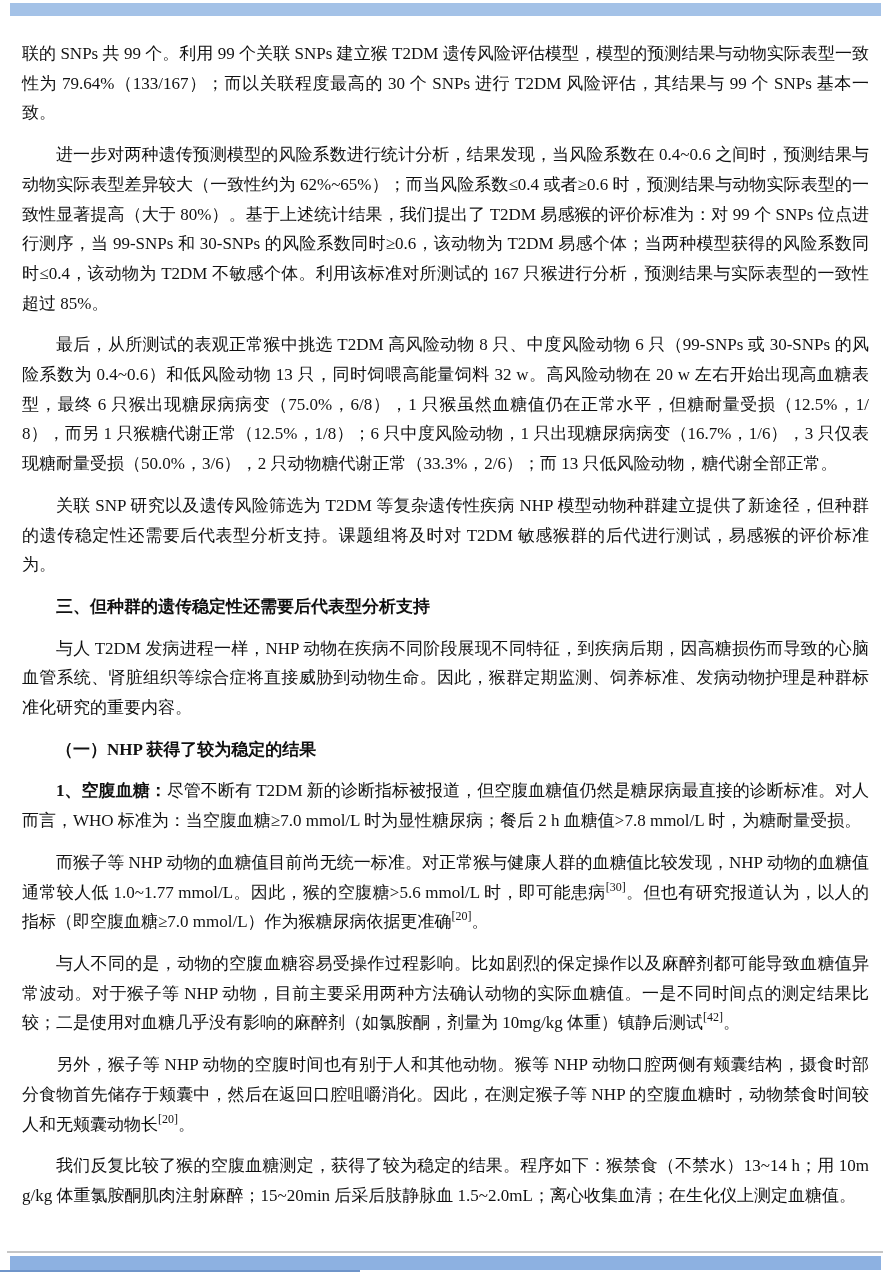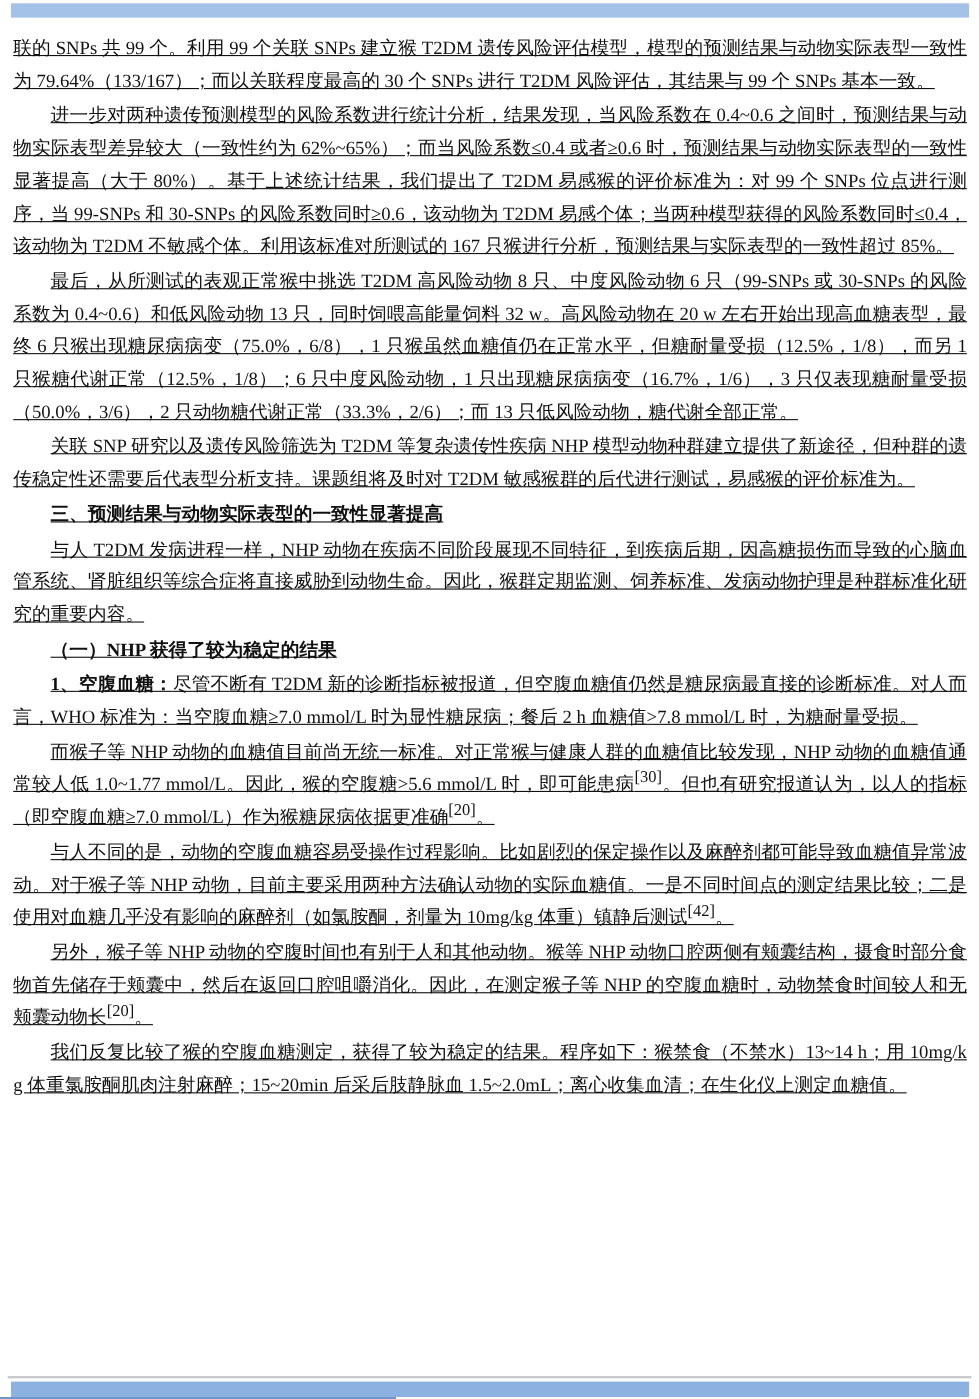--- a/index.html
+++ b/index.html
@@ -37,49 +37,48 @@
     width: 360px;
     height: 2px;
   }
   #doc-body {
     position: absolute;
     top: 27px;
     left: 10px;
     width: 871px;
   }
   #doc-body p {
-    margin: 2px;
+    margin: 12px;
     padding: 0;
     font-size: 17px;
     line-height: 29.7px;
     text-align: justify;
     text-justify: inter-ideograph;
     word-break: break-all;
-    text-decoration: underline;
   }
   #doc-body p.indent { text-indent: 2em; }
   #doc-body p.heading { font-weight: bold; }
   .run-b { font-weight: bold; }
   sup.ref {
-    font-size: 15px;
+    font-size: 12px;
     line-height: 0;
     vertical-align: super;
   }
 </style>
 </head>
 <body>
 
 <div id="top-bar" class="highlight-bar" style="background-color: rgb(164, 194, 231);"></div>
 
 <div id="doc-body" style="color: rgb(17, 17, 17);">
     <p><span>联的 SNPs 共 99 个。利用 99 个关联 SNPs 建立猴 T2DM 遗传风险评估模型，模型的预测结果与动物实际表型一致性为 79.64%（133/167）；而以关联程度最高的 30 个 SNPs 进行 T2DM 风险评估，其结果与 99 个 SNPs 基本一致。</span></p>
     <p class="indent"><span>进一步对两种遗传预测模型的风险系数进行统计分析，结果发现，当风险系数在 0.4~0.6 之间时，预测结果与动物实际表型差异较大（一致性约为 62%~65%）；而当风险系数≤0.4 或者≥0.6 时，预测结果与动物实际表型的一致性显著提高（大于 80%）。基于上述统计结果，我们提出了 T2DM 易感猴的评价标准为：对 99 个 SNPs 位点进行测序，当 99-SNPs 和 30-SNPs 的风险系数同时≥0.6，该动物为 T2DM 易感个体；当两种模型获得的风险系数同时≤0.4，该动物为 T2DM 不敏感个体。利用该标准对所测试的 167 只猴进行分析，预测结果与实际表型的一致性超过 85%。</span></p>
     <p class="indent"><span>最后，从所测试的表观正常猴中挑选 T2DM 高风险动物 8 只、中度风险动物 6 只（99-SNPs 或 30-SNPs 的风险系数为 0.4~0.6）和低风险动物 13 只，同时饲喂高能量饲料 32 w。高风险动物在 20 w 左右开始出现高血糖表型，最终 6 只猴出现糖尿病病变（75.0%，6/8），1 只猴虽然血糖值仍在正常水平，但糖耐量受损（12.5%，1/8），而另 1 只猴糖代谢正常（12.5%，1/8）；6 只中度风险动物，1 只出现糖尿病病变（16.7%，1/6），3 只仅表现糖耐量受损（50.0%，3/6），2 只动物糖代谢正常（33.3%，2/6）；而 13 只低风险动物，糖代谢全部正常。</span></p>
     <p class="indent"><span>关联 SNP 研究以及遗传风险筛选为 T2DM 等复杂遗传性疾病 NHP 模型动物种群建立提供了新途径，但种群的遗传稳定性还需要后代表型分析支持。课题组将及时对 T2DM 敏感猴群的后代进行测试，易感猴的评价标准为。</span></p>
-    <p class="indent heading"><span class="run-b">三、预测结果与动物实际表型的一致性显著提高</span></p>
+    <p class="indent heading"><span class="run-b">三、但种群的遗传稳定性还需要后代表型分析支持</span></p>
     <p class="indent"><span>与人 T2DM 发病进程一样，NHP 动物在疾病不同阶段展现不同特征，到疾病后期，因高糖损伤而导致的心脑血管系统、肾脏组织等综合症将直接威胁到动物生命。因此，猴群定期监测、饲养标准、发病动物护理是种群标准化研究的重要内容。</span></p>
     <p class="indent heading"><span class="run-b">（一）NHP 获得了较为稳定的结果</span></p>
     <p class="indent"><span class="run-b">1、空腹血糖：</span><span>尽管不断有 T2DM 新的诊断指标被报道，但空腹血糖值仍然是糖尿病最直接的诊断标准。对人而言，WHO 标准为：当空腹血糖≥7.0 mmol/L 时为显性糖尿病；餐后 2 h 血糖值&gt;7.8 mmol/L 时，为糖耐量受损。</span></p>
     <p class="indent"><span>而猴子等 NHP 动物的血糖值目前尚无统一标准。对正常猴与健康人群的血糖值比较发现，NHP 动物的血糖值通常较人低 1.0~1.77 mmol/L。因此，猴的空腹糖&gt;5.6 mmol/L 时，即可能患病</span><sup class="ref">[30]</sup><span>。但也有研究报道认为，以人的指标（即空腹血糖≥7.0 mmol/L）作为猴糖尿病依据更准确</span><sup class="ref">[20]</sup><span>。</span></p>
     <p class="indent"><span>与人不同的是，动物的空腹血糖容易受操作过程影响。比如剧烈的保定操作以及麻醉剂都可能导致血糖值异常波动。对于猴子等 NHP 动物，目前主要采用两种方法确认动物的实际血糖值。一是不同时间点的测定结果比较；二是使用对血糖几乎没有影响的麻醉剂（如氯胺酮，剂量为 10mg/kg 体重）镇静后测试</span><sup class="ref">[42]</sup><span>。</span></p>
     <p class="indent"><span>另外，猴子等 NHP 动物的空腹时间也有别于人和其他动物。猴等 NHP 动物口腔两侧有颊囊结构，摄食时部分食物首先储存于颊囊中，然后在返回口腔咀嚼消化。因此，在测定猴子等 NHP 的空腹血糖时，动物禁食时间较人和无颊囊动物长</span><sup class="ref">[20]</sup><span>。</span></p>
     <p class="indent"><span>我们反复比较了猴的空腹血糖测定，获得了较为稳定的结果。程序如下：猴禁食（不禁水）13~14 h；用 10mg/kg 体重氯胺酮肌肉注射麻醉；15~20min 后采后肢静脉血 1.5~2.0mL；离心收集血清；在生化仪上测定血糖值。</span></p>
   </div>
 
 <div id="bottom-rule" style="background-color: rgb(198, 198, 198);"></div>

